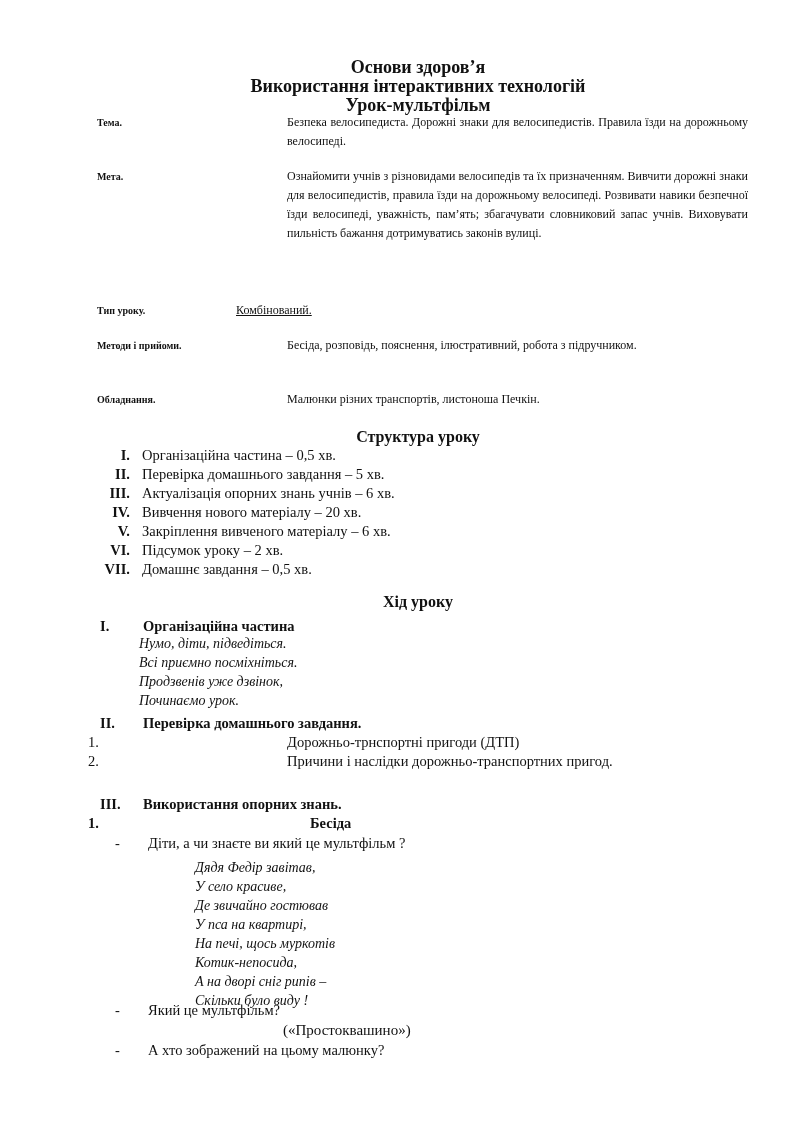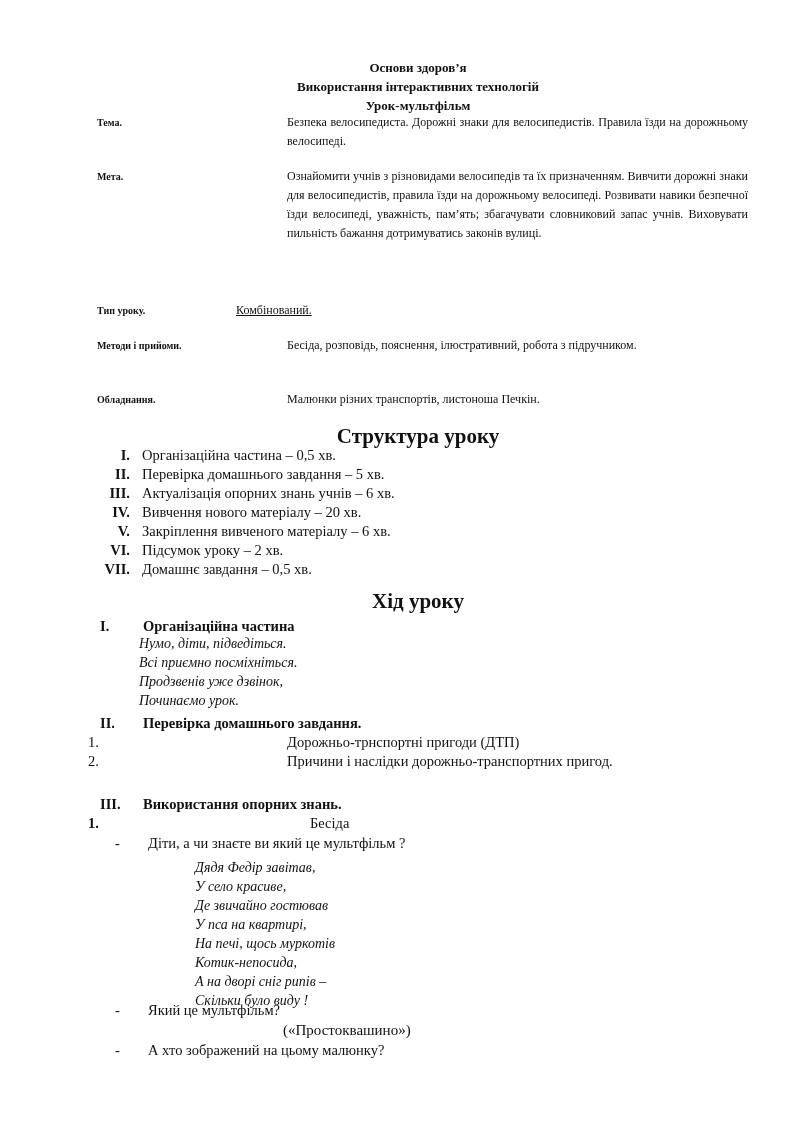--- a/index.html
+++ b/index.html
@@ -23,31 +23,31 @@
     padding: 0;
   }
 
   
   .doc-title {
     position: absolute;
     left: 88px;
     width: 660px;
     text-align: center;
     font-weight: bold;
-    font-size: 13px;
+    font-size: 18px;
     line-height: 19px;
   }
 
   .section-heading {
     position: absolute;
     left: 88px;
     width: 660px;
     text-align: center;
     font-weight: bold;
-    font-size: 21px;
+    font-size: 16px;
     line-height: 19px;
   }
 
   
   .field-row {
     position: absolute;
     left: 88px;
     width: 660px;
   }
   .field-label {
@@ -148,21 +148,21 @@
     left: 0;
     width: 20px;
     text-align: left;
   }
   .num-row .nr-text {
     position: absolute;
     left: 199px;
     white-space: nowrap;
   }
   .num-row.bold .nr-num { font-weight: bold; }
-  .num-row .nr-text.bold { font-weight: normal; left: 222px; }
+  .num-row .nr-text.bold { font-weight: bold; left: 222px; }
 
   .dash-row {
     position: relative;
     height: 20px;
     font-size: 14.5px;
     line-height: 20px;
   }
   .dash-row .dr-dash {
     position: absolute;
     left: 27px;

